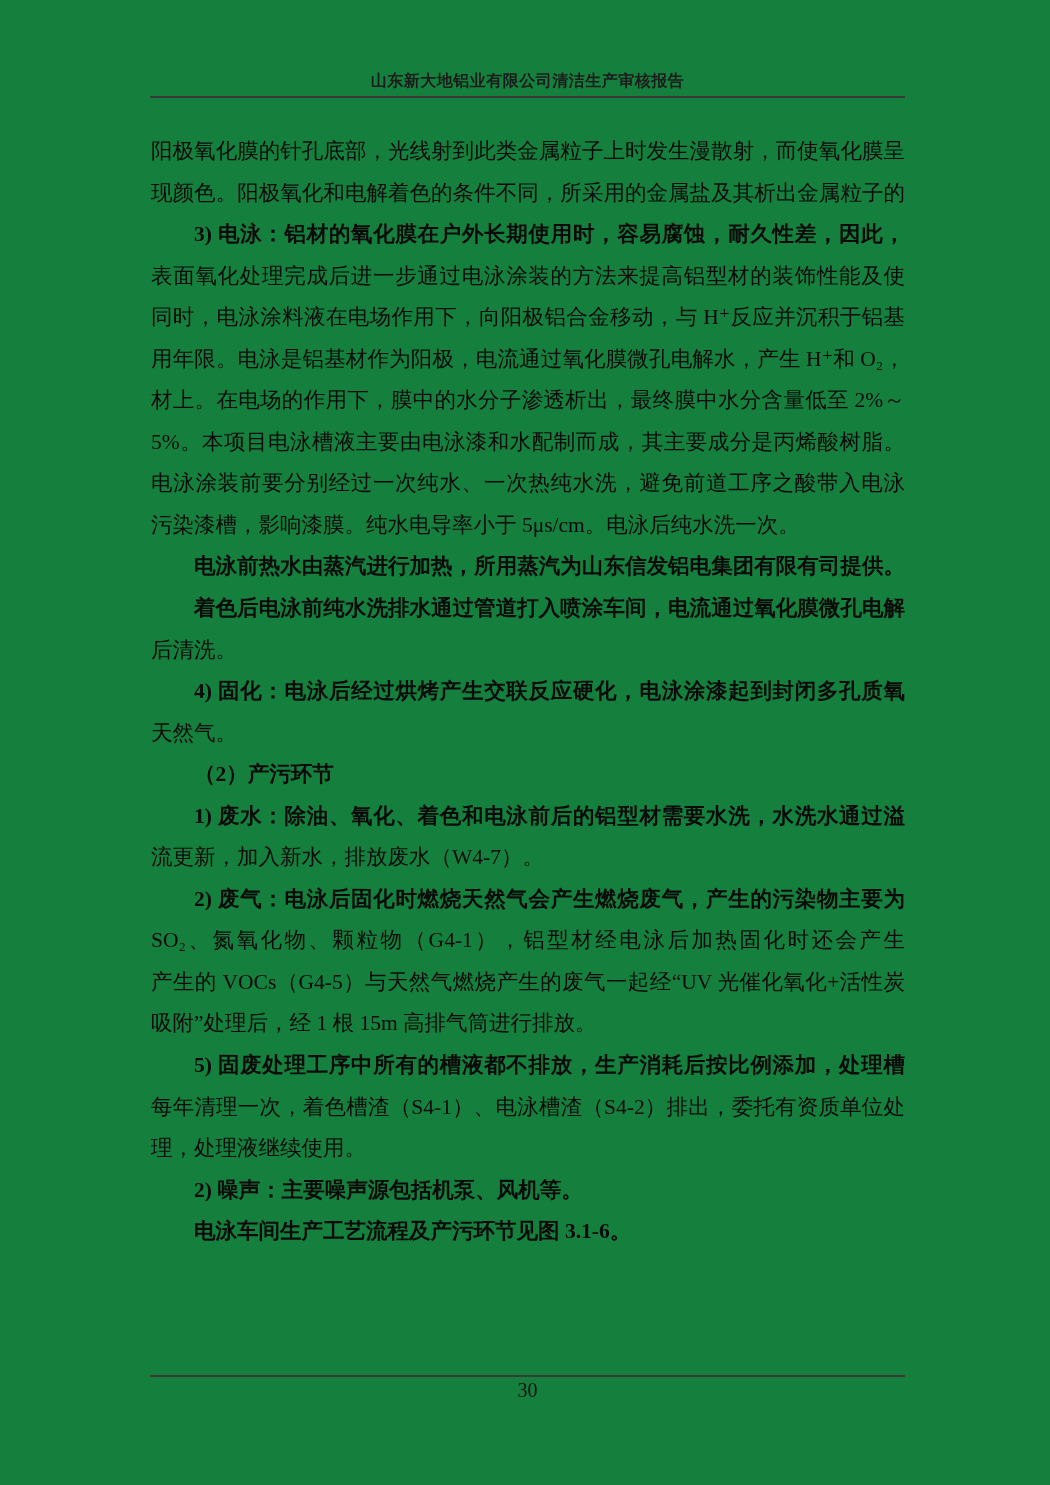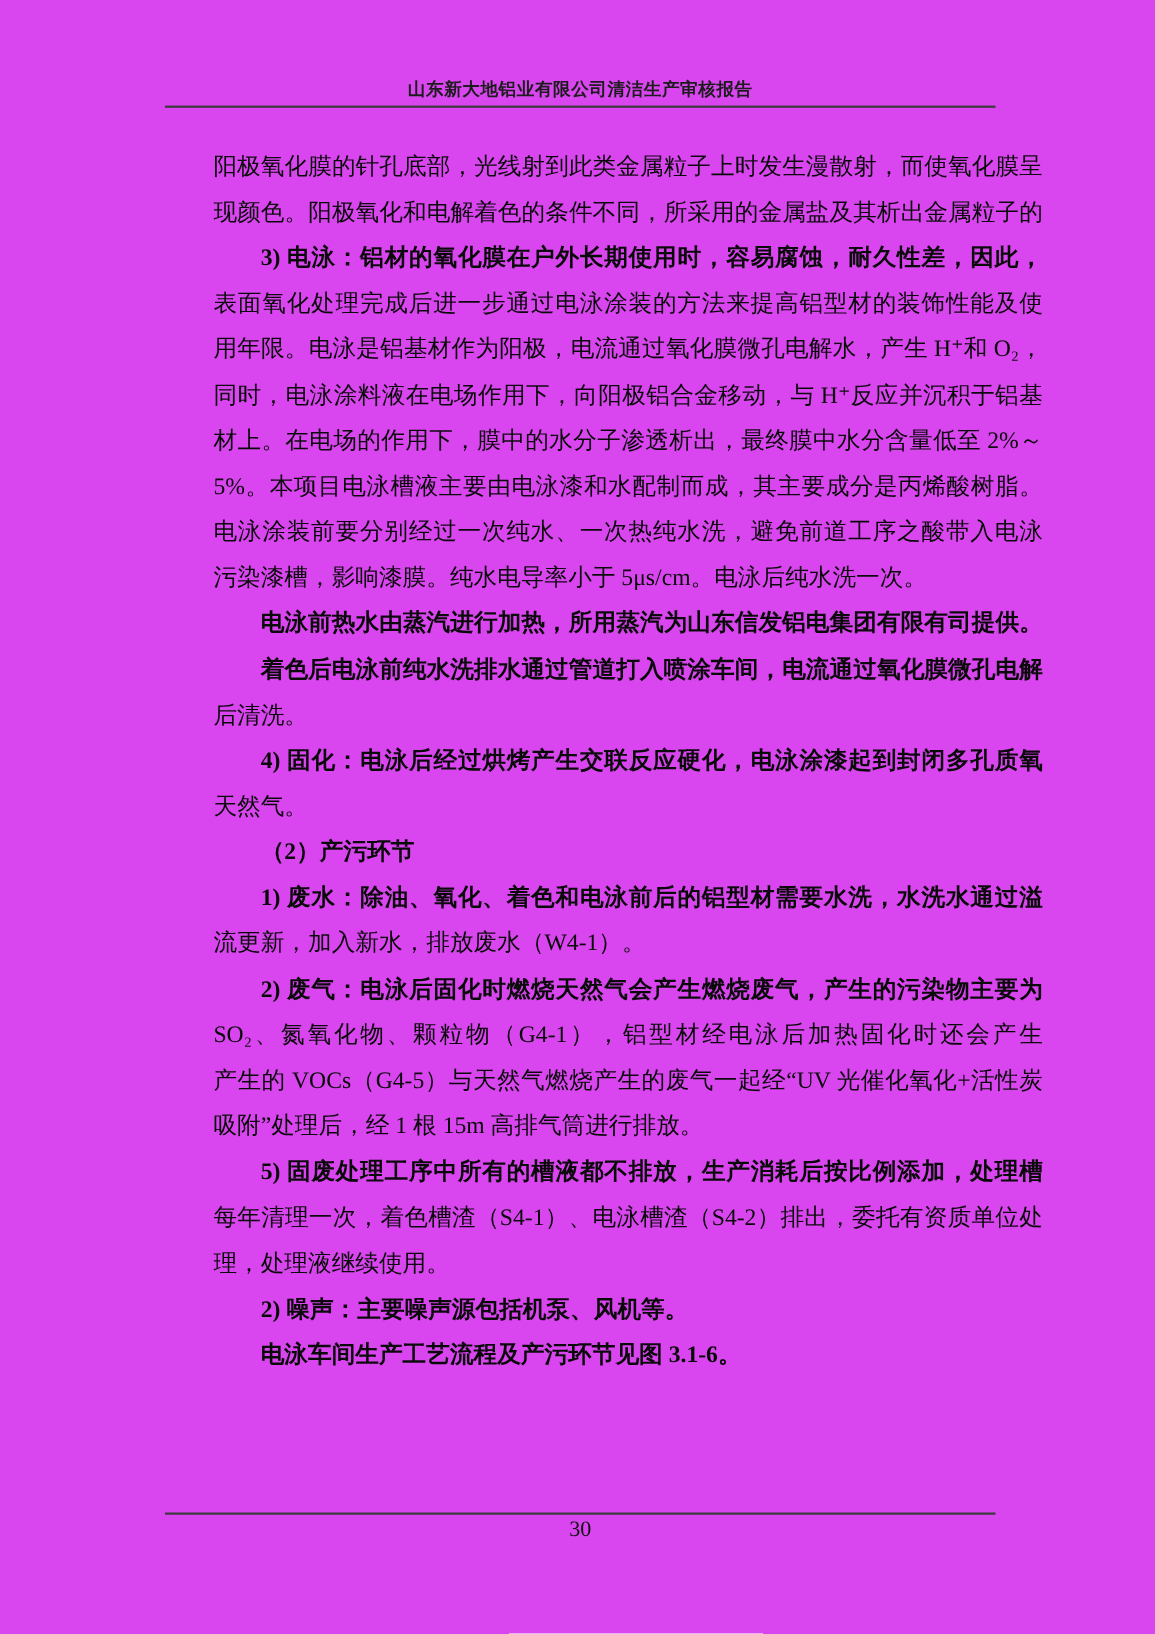--- a/index.html
+++ b/index.html
@@ -3,36 +3,36 @@
 <meta charset="utf-8">
 <style>
   * { margin: 0; padding: 0; box-sizing: border-box; }
   html, body {
     width: 1050px; height: 1485px;
     background: #ffffff;
     font-family: "Liberation Serif", "DejaVu Serif", serif;
     color: #000000;
     overflow: hidden;
   }
-  .page { position: relative; width: 1050px; height: 1485px; background: #d946ef; }
+  .page { position: relative; width: 1050px; height: 1485px; background: #15803d; }
 
   .header-title {
     position: absolute; top: 71px; left: 150px; width: 755px;
     text-align: center;
     font-size: 16px; font-weight: 600; color: #1c1c1c;
     letter-spacing: 0.5px;
   }
   .header-rule {
     position: absolute; top: 96px; left: 150px; width: 755px;
     height: 2px; background: #3a3a3a;
   }
 
   .content {
     position: absolute; top: 131px; left: 151px; width: 754px;
-    font-size: 21.5px; color: #0a0a0a; margin-left: 43px;
+    font-size: 21.5px; color: #0a0a0a;
   }
   .line {
     height: 41.55px; line-height: 41.55px;
     white-space: normal;
     text-align: justify;
     text-align-last: left;
     overflow: hidden;
   }
   .line.fill { text-align-last: justify; }
   .line.indent { text-indent: 43px; font-weight: bold; }
@@ -53,34 +53,34 @@
 <div class="page">
 
   <div class="header-title">山东新大地铝业有限公司清洁生产审核报告</div>
   <div class="header-rule"></div>
 
   <div class="content">
     <div class="line fill">阳极氧化膜的针孔底部，光线射到此类金属粒子上时发生漫散射，而使氧化膜呈</div>
     <div class="line fill">现颜色。阳极氧化和电解着色的条件不同，所采用的金属盐及其析出金属粒子的</div>
     <div class="line fill indent">3) 电泳：铝材的氧化膜在户外长期使用时，容易腐蚀，耐久性差，因此，</div>
     <div class="line fill">表面氧化处理完成后进一步通过电泳涂装的方法来提高铝型材的装饰性能及使</div>
+    <div class="line fill">同时，电泳涂料液在电场作用下，向阳极铝合金移动，与 H⁺反应并沉积于铝基</div>
     <div class="line fill">用年限。电泳是铝基材作为阳极，电流通过氧化膜微孔电解水，产生 H⁺和 O₂，</div>
-    <div class="line fill">同时，电泳涂料液在电场作用下，向阳极铝合金移动，与 H⁺反应并沉积于铝基</div>
     <div class="line fill">材上。在电场的作用下，膜中的水分子渗透析出，最终膜中水分含量低至 2%～</div>
     <div class="line fill">5%。本项目电泳槽液主要由电泳漆和水配制而成，其主要成分是丙烯酸树脂。</div>
     <div class="line fill">电泳涂装前要分别经过一次纯水、一次热纯水洗，避免前道工序之酸带入电泳槽，</div>
     <div class="line">污染漆槽，影响漆膜。纯水电导率小于 5μs/cm。电泳后纯水洗一次。</div>
     <div class="line fill indent">电泳前热水由蒸汽进行加热，所用蒸汽为山东信发铝电集团有限有司提供。</div>
     <div class="line fill indent">着色后电泳前纯水洗排水通过管道打入喷涂车间，电流通过氧化膜微孔电解水</div>
     <div class="line">后清洗。</div>
     <div class="line fill indent">4) 固化：电泳后经过烘烤产生交联反应硬化，电泳涂漆起到封闭多孔质氧</div>
     <div class="line">天然气。</div>
     <div class="line indent bold">（2）产污环节</div>
     <div class="line fill indent">1) 废水：除油、氧化、着色和电泳前后的铝型材需要水洗，水洗水通过溢</div>
-    <div class="line">流更新，加入新水，排放废水（W4-1）。</div>
+    <div class="line">流更新，加入新水，排放废水（W4-7）。</div>
     <div class="line fill indent">2) 废气：电泳后固化时燃烧天然气会产生燃烧废气，产生的污染物主要为</div>
     <div class="line fill">SO₂、氮氧化物、颗粒物（G4-1），铝型材经电泳后加热固化时还会产生 VOCs，</div>
     <div class="line fill">产生的 VOCs（G4-5）与天然气燃烧产生的废气一起经“UV 光催化氧化+活性炭</div>
     <div class="line">吸附”处理后，经 1 根 15m 高排气筒进行排放。</div>
     <div class="line fill indent">5) 固废处理工序中所有的槽液都不排放，生产消耗后按比例添加，处理槽</div>
     <div class="line fill">每年清理一次，着色槽渣（S4-1）、电泳槽渣（S4-2）排出，委托有资质单位处</div>
     <div class="line">理，处理液继续使用。</div>
     <div class="line indent">2) 噪声：主要噪声源包括机泵、风机等。</div>
     <div class="line indent">电泳车间生产工艺流程及产污环节见图 3.1-6。</div>
   </div>

